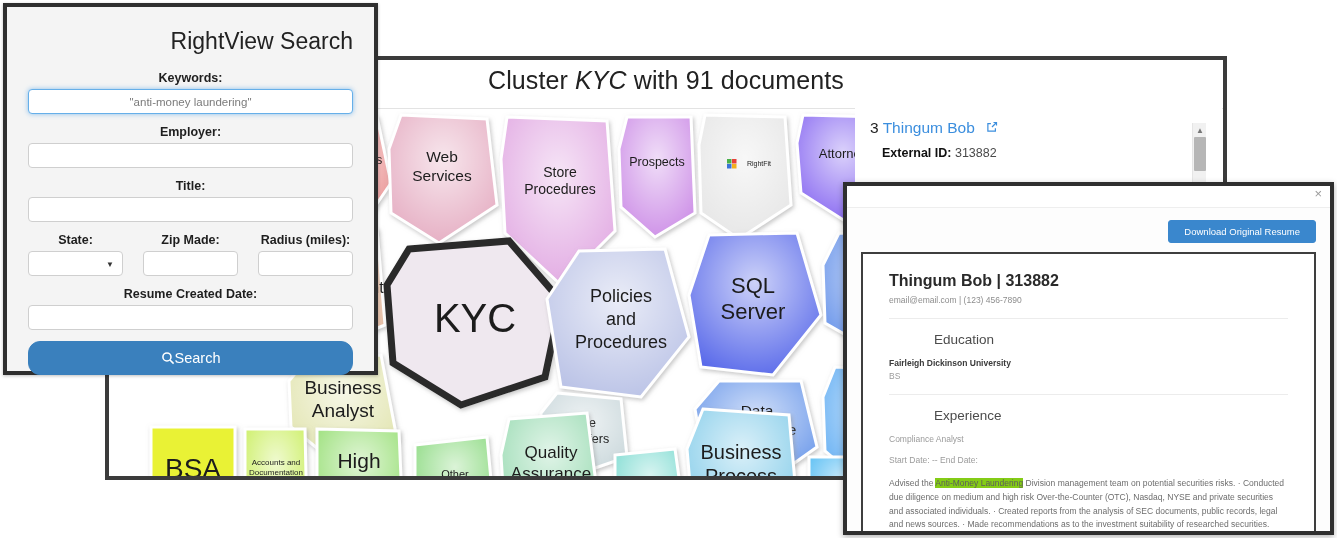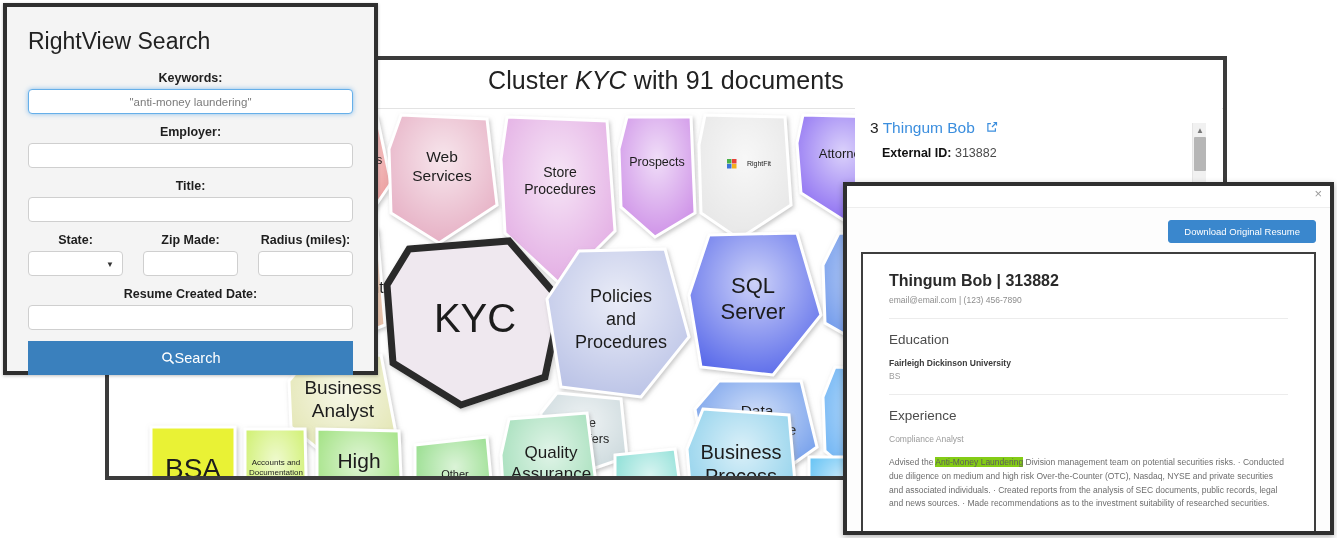--- a/index.html
+++ b/index.html
@@ -48,21 +48,21 @@
   #search-panel {
     position: absolute; left: 3px; top: 3px;
     width: 375px; height: 372px;
     background: #f4f4f4;
     border: 4px solid #2f2f2f;
     z-index: 3;
     padding: 14px 21px 0 21px;
     box-shadow: 0 1px 3px rgba(0,0,0,.25);
   }
   #search-title {
-    text-align: left; font-size: 23px; color: #222; font-weight: 400;
+    text-align: right; font-size: 23px; color: #222; font-weight: 400;
     margin: 7px 0 16px 0;
   }
   .field-label {
     text-align: center; font-weight: bold; font-size: 12.5px;
     color: #1e1e1e; margin-bottom: 4px;
   }
   .tf {
     width: 100%; height: 25px;
     border: 1px solid #cfcfcf; border-radius: 4px;
     background: #fff; font-size: 11.5px;
@@ -81,21 +81,21 @@
   .sel-wrap {
     position: relative; width: 100%; height: 25px;
     border: 1px solid #cfcfcf; border-radius: 4px; background: #fff;
   }
   .sel-caret {
     position: absolute; right: 8px; top: 50%; transform: translateY(-50%);
     font-size: 8px; color: #333;
   }
   #search-button {
     width: 100%; height: 34px; margin-top: 4px;
-    background: #3a80bd; border: 1px solid #3a80bd; border-radius: 0;
+    background: #3a80bd; border: 1px solid #3a80bd; border-radius: 12px;
     color: #fff; font-size: 14.5px;
     display: flex; align-items: center; justify-content: center; 
     cursor: pointer;
     font-family: "Liberation Sans", sans-serif;
   }
   #search-button svg { display:block; }
 
   
   #result-pane {
     position: absolute; left: 855px; top: 61px;
@@ -154,21 +154,21 @@
     margin-top: 9px;
     border: 2px solid #3e3e3e;
     background: #fff;
     height: 293px;
     padding: 18px 26px 0 26px;
     overflow: hidden;
   }
   #resume-name { font-size: 16px; font-weight: bold; color: #2a2a2a; }
   #resume-contact { font-size: 8.5px; color: #8d8d8d; margin-top: 5px; }
   .res-rule { height:1px; background:#ececec; margin: 13px 0 13px 0; }
-  .res-head { font-size: 13.5px; color: #4c4c4c; font-weight: 400; margin-bottom: 11px; }
+  .res-head { font-size: 13.5px; color: #4c4c4c; font-weight: 400; margin-bottom: 11px; margin-left: 45px; }
   .res-org { font-size: 8.5px; font-weight: bold; color: #3a3a3a; }
   .res-sub { font-size: 8.5px; color: #9b9b9b; margin-top: 3px; }
   .res-dates { font-size: 8.5px; color: #9b9b9b; margin-top: 11px; }
   .res-para {
     font-size: 8.5px; color: #6d6d6d; line-height: 1.62; margin-top: 12px;
   }
   .hl { background: #84cc16; color:#5c5c5c; }
 </style>
 </head>
 <body>
@@ -435,19 +435,20 @@
         <div class="res-rule"></div>
 
         <div class="res-head">Education</div>
         <div class="res-org">Fairleigh Dickinson University</div>
         <div class="res-sub">BS</div>
 
         <div class="res-rule"></div>
 
         <div class="res-head">Experience</div>
         <div class="res-sub">Compliance Analyst</div>
+        <div class="res-dates">Start Date: -- End Date:</div>
 
         <div class="res-para"><span>Advised the </span><span class="hl">Anti-Money Laundering</span><span> Division management team on potential securities risks. · Conducted due diligence on medium and high risk Over-the-Counter (OTC), Nasdaq, NYSE and private securities and associated individuals. · Created reports from the analysis of SEC documents, public records, legal and news sources. · Made recommendations as to the investment suitability of researched securities.</span></div>
       </div>
     </div>
   </div>
 
 </div>
 
 </body></html>

